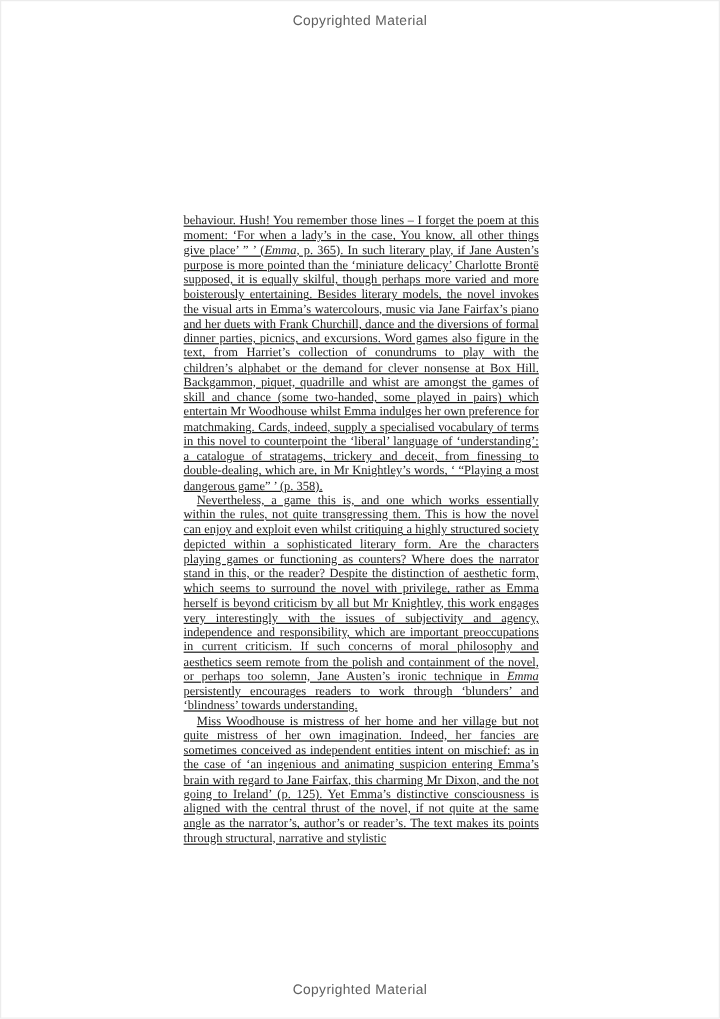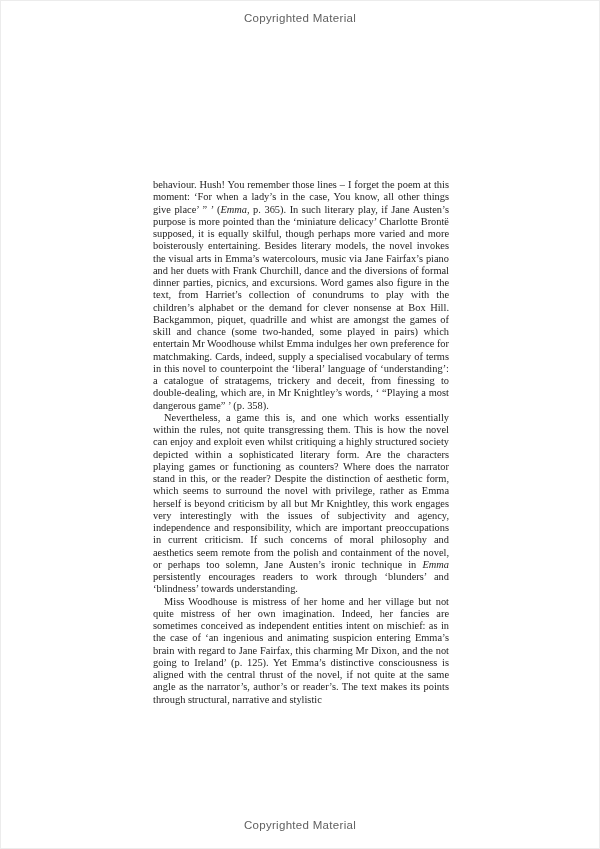--- a/index.html
+++ b/index.html
@@ -54,20 +54,21 @@
     top: 178px;
     width: 296px;
     color: #1c1c1c;
     font-size: 10.4px;
     line-height: 12.25px;
     text-align: justify;
   }
   .page-body p {
     margin: 0;
     padding: 0;
+    text-decoration: underline;
   }
   .page-body p.indent {
     text-indent: 11px;
   }
   .page-body i {
     font-style: italic;
   }
 </style>
 </head>
 <body>

